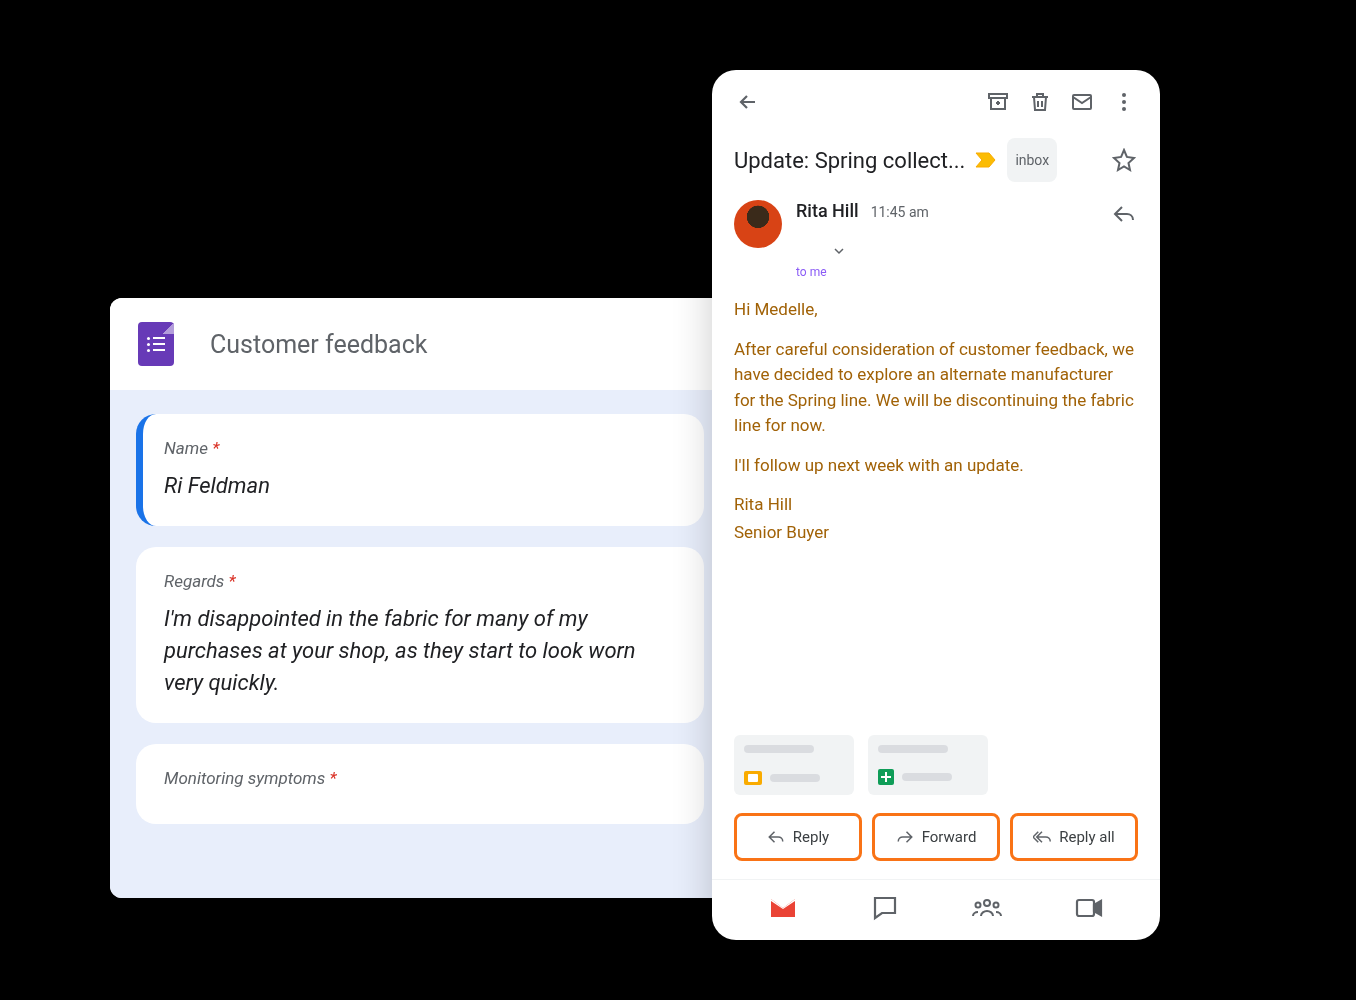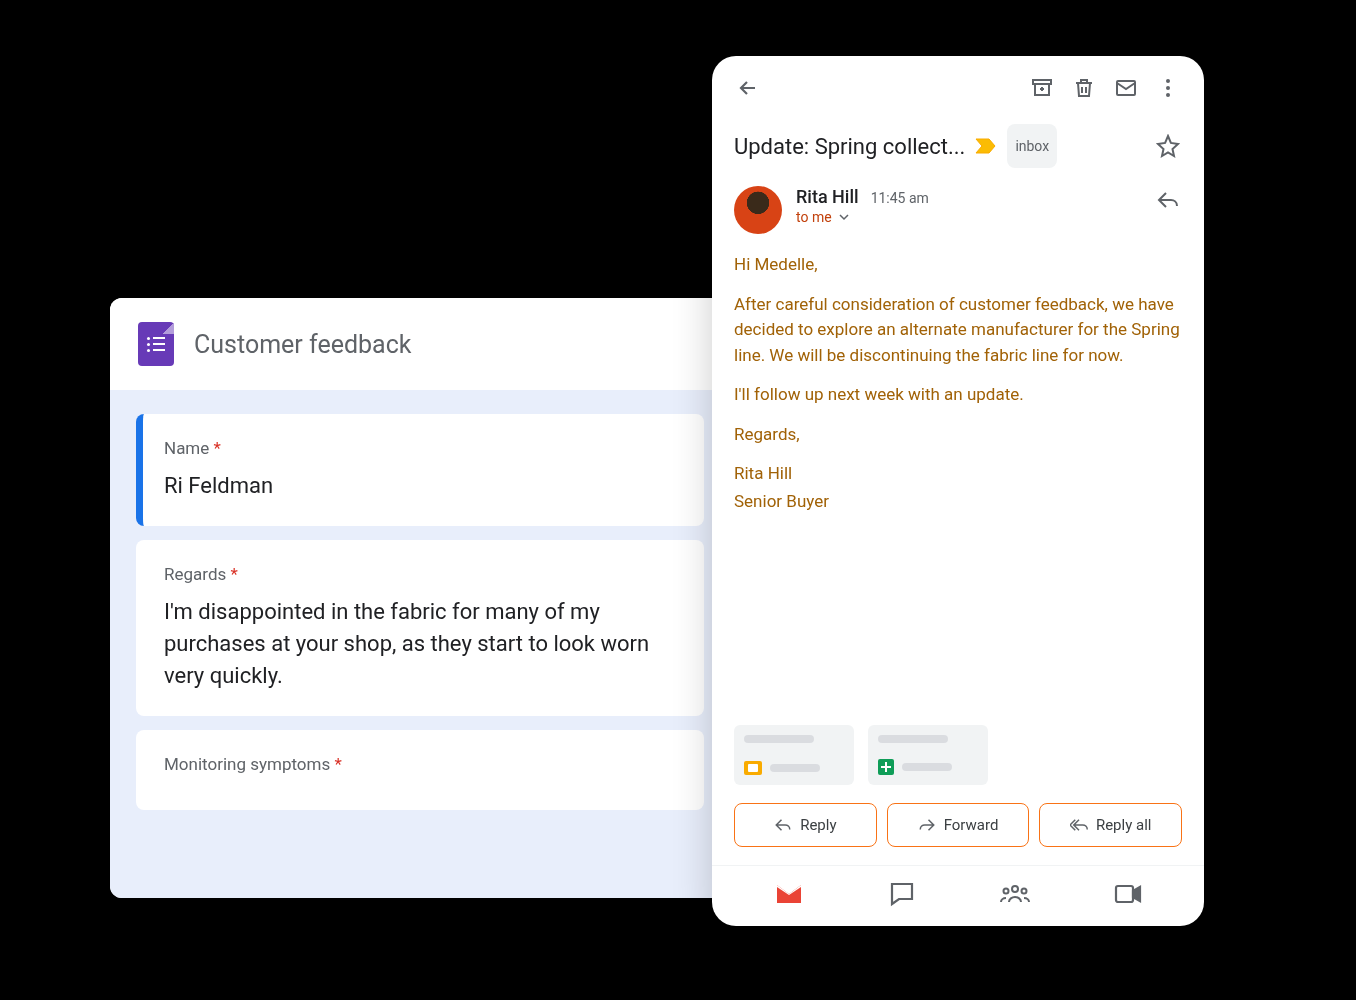--- a/index.html
+++ b/index.html
@@ -21,21 +21,21 @@
       height: 600px;
       background: #fff;
       border-radius: 12px;
       overflow: hidden;
       box-shadow: 0 4px 30px rgba(0,0,0,0.15);
     }
     .forms-header {
       display: flex;
       align-items: center;
       padding: 24px 28px;
-      gap: 20px;
+      gap: 36px;
       background: #fff;
     }
     .forms-icon {
       width: 36px;
       height: 44px;
       background: #673ab7;
       border-radius: 4px;
       position: relative;
       display: flex;
       align-items: center;
@@ -71,24 +71,25 @@
       color: #5f6368;
       font-weight: 400;
     }
     .forms-body {
       background: #e8eefb;
       padding: 24px 26px;
       height: 100%;
     }
     .form-question {
       background: #fff;
-      border-radius: 8px;
+      border-radius: 20px;
       padding: 24px 28px;
-      margin-bottom: 14px;
+      margin-bottom: 21px;
       position: relative;
+      font-style: italic;
     }
     .form-question.active {
       border-left: 7px solid #1a73e8;
       padding-left: 21px;
     }
     .form-label {
       font-size: 17px;
       color: #5f6368;
       margin-bottom: 12px;
     }
@@ -98,22 +99,22 @@
     .form-value {
       font-size: 22px;
       color: #202124;
       line-height: 1.45;
     }
     
     
     .gmail-card {
       position: absolute;
       left: 712px;
-      top: 56px;
-      width: 492px;
+      top: 70px;
+      width: 448px;
       height: 870px;
       background: #fff;
       border-radius: 24px;
       box-shadow: 0 8px 40px rgba(0,0,0,0.2);
       display: flex;
       flex-direction: column;
     }
     .gmail-topbar {
       display: flex;
       align-items: center;
@@ -187,22 +188,23 @@
       font-size: 14px;
       color: #5f6368;
     }
     .sender-line2 {
       display: flex;
       align-items: center;
       gap: 6px;
       margin-top: 2px;
     }
     .to-me {
-      font-size: 14px;
-      color: #c2410c;
+      font-size: 12px;
+      color: #8b5cf6;
+      margin-top: 42px;
     }
     
     .email-body {
       padding: 0 22px;
       flex: 1;
       color: #a16207;
       font-size: 17px;
       line-height: 1.5;
     }
     .email-body p {
@@ -248,21 +250,21 @@
     .sheets-icon::before { left:7px; top:3px; width:2px; height:10px; }
     .sheets-icon::after { left:3px; top:7px; width:10px; height:2px; }
     
     .reply-buttons {
       display: flex;
       gap: 10px;
       padding: 0 22px 18px;
     }
     .reply-btn {
       flex: 1;
-      border: 1px solid #f97316;
+      border: 3px solid #f97316;
       border-radius: 8px;
       padding: 12px 8px;
       display: flex;
       align-items: center;
       justify-content: center;
       gap: 8px;
       font-size: 15px;
       color: #3c4043;
       cursor: pointer;
       background: #fff;
@@ -396,21 +398,20 @@
       <svg width="24" height="24" viewBox="0 0 24 24" fill="none" stroke="#5f6368" stroke-width="2">
           <path d="M10 5L3 12l7 7M3 12h12c3 0 6 2 6 6"></path>
         </svg>
     </div>
   </div>
 
   <div class="email-body">
     <p>Hi Medelle,</p>
     <p>After careful consideration of customer feedback, we have decided to explore an alternate manufacturer for the Spring line. We will be discontinuing the fabric line for now.</p>
     <p>I'll follow up next week with an update.</p>
-    <p>Regards,</p>
     <p style="margin-bottom:2px">Rita Hill</p>
     <p>Senior Buyer</p>
   </div>
 
   <div class="attachments">
     <div class="attachment">
       <div class="attach-top"></div>
       <div class="attach-bottom">
           <div class="slides-icon"></div>
           <div class="bar"></div>

